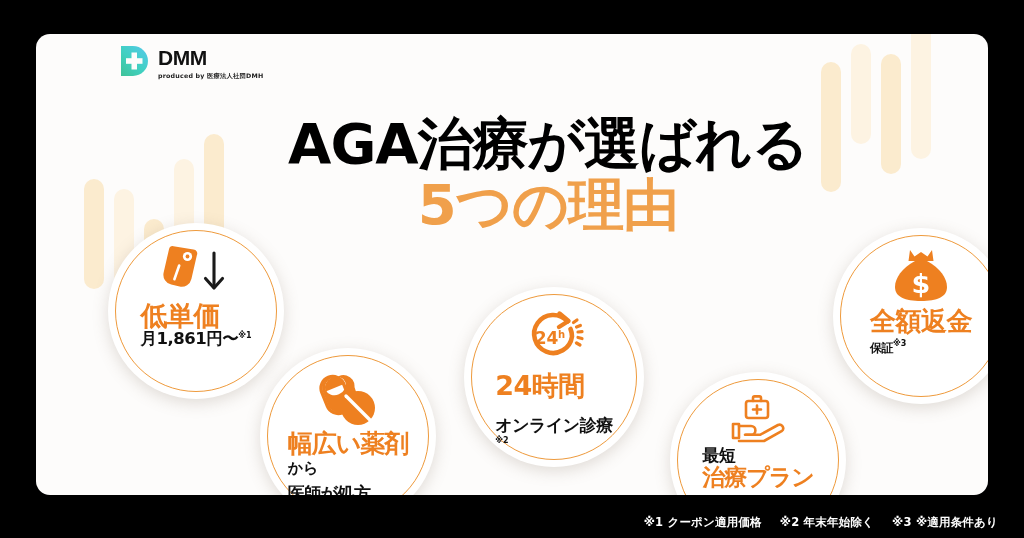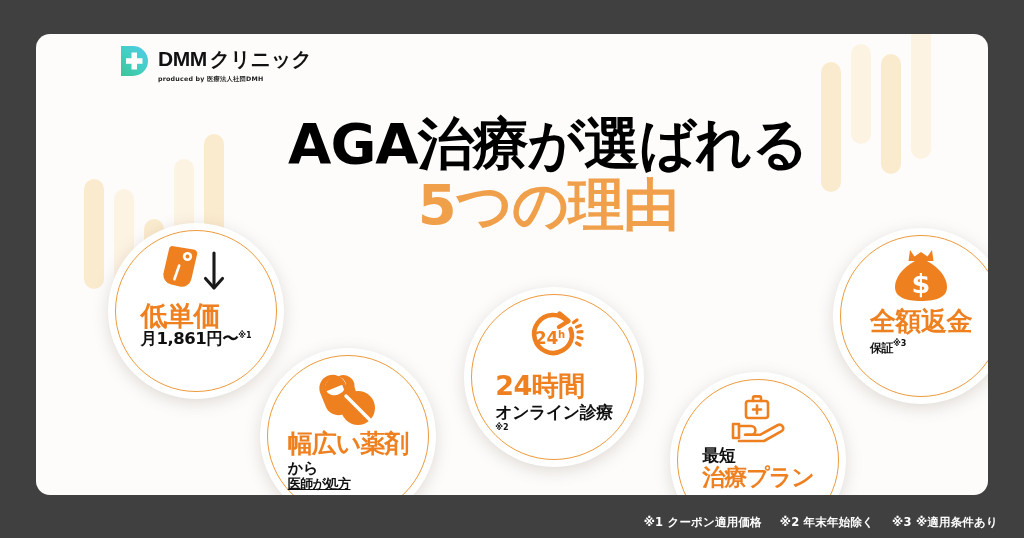--- a/index.html
+++ b/index.html
@@ -9,21 +9,21 @@
   }
   body {
     font-family: "Liberation Sans", "DejaVu Sans", sans-serif;
   }
 
   #stage {
     position: relative;
     width: 1024px;
     height: 538px;
     overflow: hidden;
-    background: #404040;
+    background: #000000;
   }
 
   
   #card {
     position: absolute;
     left: 36px;
     top: 34px;
     width: 952px;
     height: 461px;
     background: #FDFCFB;
@@ -212,21 +212,20 @@
             <rect x="8" y="14.2" width="16.5" height="5.6" fill="#000"></rect>
           </mask>
         </defs>
         <g mask="url(#dmask)">
           <rect x="0" y="0" width="34" height="34" fill="url(#dg)"></rect>
         </g>
       </svg>
       <div id="logo-texts">
         <div id="logo-wordmark">
           <span id="logo-dmm">DMM</span>
-          <span id="logo-kurinikku">クリニック</span>
         </div>
         <div id="logo-tagline">produced by 医療法人社団DMH</div>
       </div>
     </div>
 
     <div id="headline">
       <div id="headline-line1">AGA治療が選ばれる</div>
       <div id="headline-line2">5つの理由</div>
     </div>
 
@@ -265,21 +264,21 @@
             <path d="M11 13.5 a10.5 10.5 0 0 1 21 0 z" transform="rotate(-22 21.5 13.5)" fill="#EE8020"></path>
             <rect x="9.8" y="2" width="23.4" height="38" rx="11.7" transform="rotate(-22 21.5 21)" fill="none" stroke="#EE8020" stroke-width="3.4"></rect>
             <circle cx="44" cy="34" r="17"></circle>
             <path d="M32 22 L56 46" stroke="#FFFFFF" stroke-width="3.4" stroke-linecap="round" fill="none"></path>
           </g>
         </svg>
       </div>
       <div class="circle-text" style="margin-top:2px;">
         <div class="t-orange" style="font-size:25px;letter-spacing:-1px;">幅広い薬剤</div>
         <div class="t-black" style="font-size:15px;margin-top:3px;">から</div>
-        <div class="t-black" style="font-size:13px;margin-top:1px;letter-spacing:-0.5px;text-decoration:underline;">医師が処方</div>
+        <div class="t-black" style="font-size:17px;margin-top:8px;letter-spacing:-0.5px;text-decoration:underline;">医師が処方</div>
       </div>
     </div>
 
     <div class="circle" id="circle-3">
       <div class="circle-ring"></div>
       <div class="circle-icon" style="margin-top:22px;">
         <svg width="62" height="58" viewBox="0 0 62 58">
           <g stroke="#EE8020" fill="none" stroke-linecap="round">
             <path d="M44.5 12.5 A19 19 0 1 0 49 27.5 A19 19 0 0 0 47.5 20" stroke-width="4.6"></path>
             <path d="M36.5 4.5 L45.5 12 L36 18" stroke-width="4.4" stroke-linejoin="round"></path>
@@ -290,21 +289,21 @@
               <path d="M55 28.5 L59 29.5"></path>
               <path d="M53.5 34 L57 36"></path>
             </g>
           </g>
           <text x="23.5" y="34.5" font-family="'DejaVu Sans',sans-serif" font-size="17" font-weight="900" fill="#EE8020" text-anchor="middle">24</text>
           <text x="35" y="29" font-family="'DejaVu Sans',sans-serif" font-size="10" font-weight="900" fill="#EE8020">h</text>
         </svg>
       </div>
       <div class="circle-text" style="margin-top:4px;">
         <div class="t-orange" style="font-size:27px;letter-spacing:-0.5px;">24時間</div>
-        <div class="t-black" style="font-size:17px;margin-top:3px;letter-spacing:-0.5px;">オンライン診療</div>
+        <div class="t-black" style="font-size:17px;margin-top:16px;letter-spacing:-0.5px;">オンライン診療</div>
         <div class="t-black note" style="font-size:8px;margin-top:2px;vertical-align:baseline;">※2</div>
       </div>
     </div>
 
     <div class="circle" id="circle-4">
       <div class="circle-ring"></div>
       <div class="circle-icon" style="margin-top:22px;">
         <svg width="64" height="50" viewBox="0 0 64 50">
           <g fill="none" stroke="#EE8020" stroke-width="2.6" stroke-linejoin="round" stroke-linecap="round">
             <rect x="20" y="7" width="22" height="17" rx="2.5"></rect>

